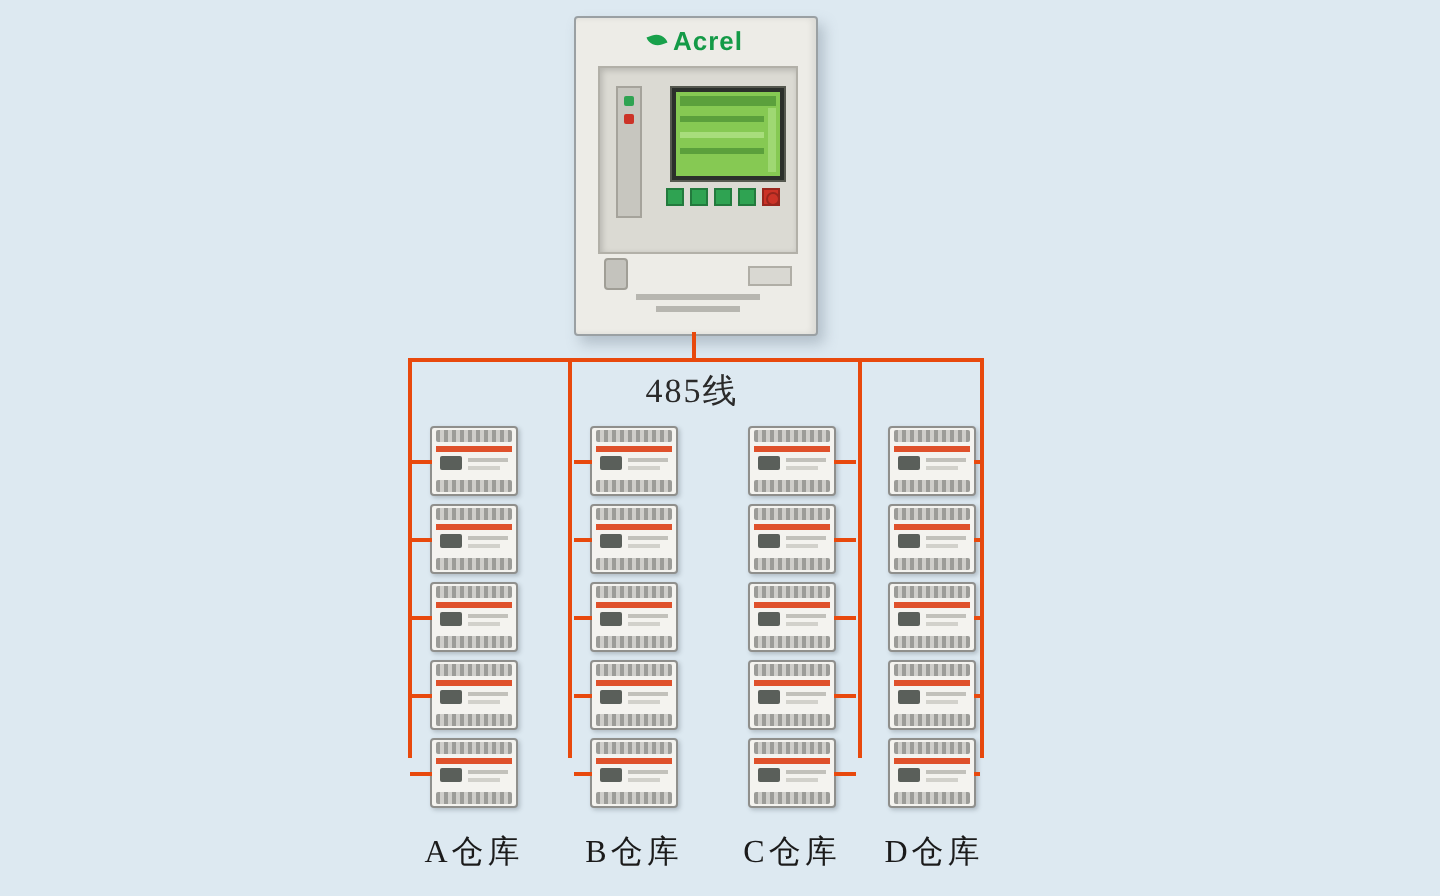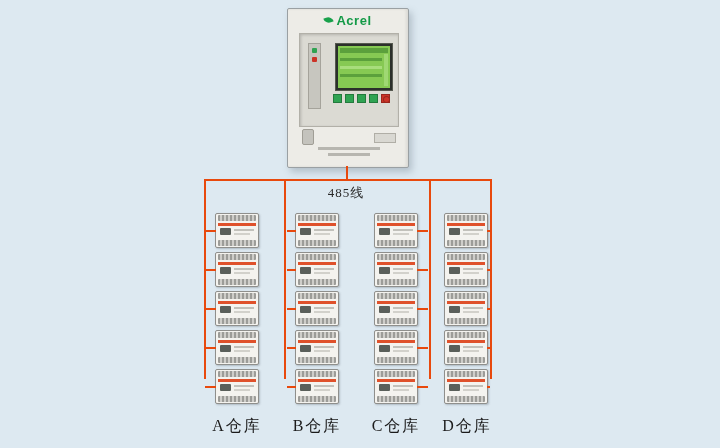--- a/index.html
+++ b/index.html
@@ -79,21 +79,21 @@
   .drop-line{left:346px;top:166px;width:2px;height:13px;}
   .bus-line{left:204px;top:179px;width:288px;height:2px;}
   .vline{top:179px;width:2px;height:200px;}
   .vline-a{left:204px;}
   .vline-b{left:284px;}
   .vline-c{left:429px;}
   .vline-d{left:490px;}
 
   .bus-label{
     position:absolute;left:316px;top:184px;width:60px;text-align:center;
-    font-size:13px;color:#2a2a2a;letter-spacing:1px;
+    font-size:17px;color:#2a2a2a;letter-spacing:1px;
   }
 
   
   .column{position:absolute;top:213px;width:44px;display:flex;flex-direction:column;gap:4px;}
   .col-a{left:215px;--tap:11px;}
   .col-b{left:295px;--tap:9px;}
   .col-c{left:374px;--tap:11px;}
   .col-d{left:444px;--tap:3px;}
 
   .device{

